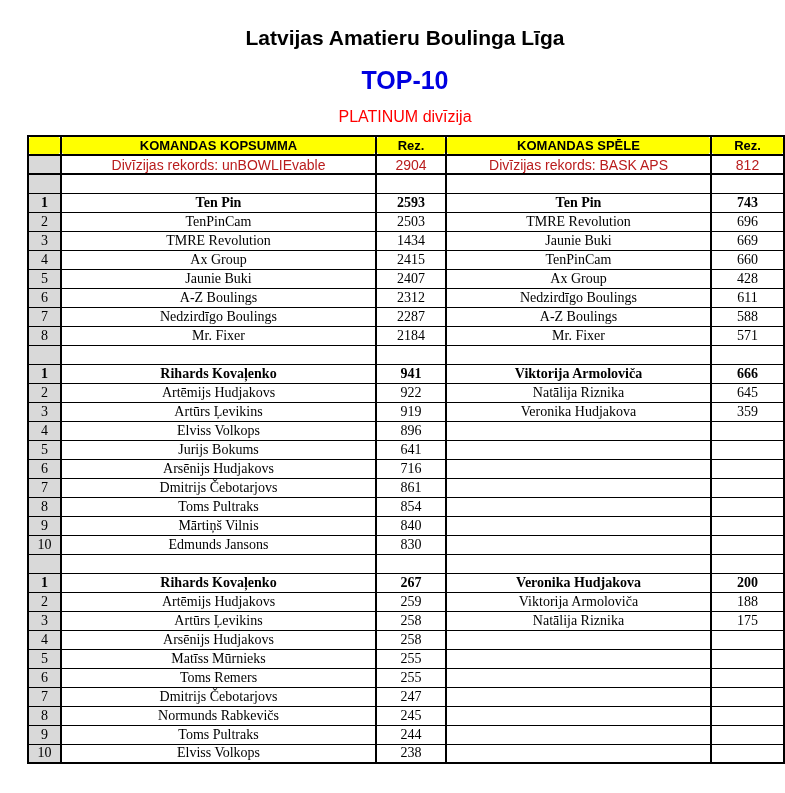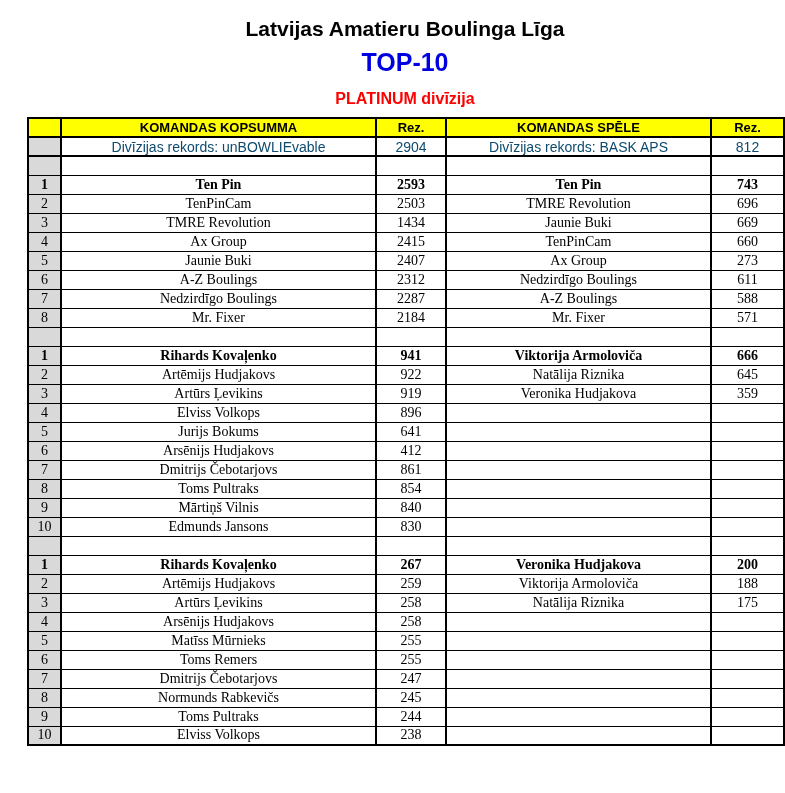--- a/index.html
+++ b/index.html
@@ -10,38 +10,38 @@
     height: 793px;
     overflow: hidden;
   }
   .heading-block {
     width: 756px;
     margin-left: 27px;
     text-align: center;
     font-family: "Liberation Sans", sans-serif;
   }
   .page-title {
-    margin: 0;
+    margin: 9px;
     padding-top: 17px;
     font-size: 21px;
     font-weight: bold;
     color: #000000;
   }
   .page-subtitle {
     margin: 0;
     padding-top: 7px;
     font-size: 25px;
     font-weight: bold;
     text-align: center;
   }
   .division-title {
     margin: 0;
     padding-top: 13px;
     font-size: 16px;
-    font-weight: bold;
+    font-weight: normal;
   }
   table.standings {
     margin-left: 27px;
     margin-top: 9px;
     border-collapse: collapse;
     table-layout: fixed;
     width: 756px;
     border: 2px solid #000000;
   }
   col.c-num  { width: 33px; }
@@ -65,25 +65,26 @@
     color: #000000;
   }
   td.num-cell { background: #d9d9d9; }
   tr.section-header td {
     background: #ffff00;
     font-family: "Liberation Sans", sans-serif;
     font-size: 13px;
     font-weight: bold;
     border-top: 2px solid #000000;
     border-bottom: 2px solid #000000;
+    border-radius: 6px;
   }
   tr.record-row td {
     font-family: "Liberation Sans", sans-serif;
     font-size: 14px;
-    color: #0c4a6e;
+    color: #b91c1c;
     border-bottom: 2px solid #000000;
   }
   tr.record-row td.num-cell { color: #000000; }
   tr.bold-row td { font-weight: bold; }
 </style>
 </head>
 <body>
 
 <div class="heading-block">
   <div class="page-title">Latvijas Amatieru Boulinga Līga</div>
@@ -147,21 +148,21 @@
         <td>Ax Group</td>
         <td>2415</td>
         <td>TenPinCam</td>
         <td>660</td>
       </tr>
       <tr class="data-row">
         <td class="num-cell">5</td>
         <td>Jaunie Buki</td>
         <td>2407</td>
         <td>Ax Group</td>
-        <td>273</td>
+        <td>428</td>
       </tr>
       <tr class="data-row">
         <td class="num-cell">6</td>
         <td>A-Z Boulings</td>
         <td>2312</td>
         <td>Nedzirdīgo Boulings</td>
         <td>611</td>
       </tr>
       <tr class="data-row">
         <td class="num-cell">7</td>
@@ -215,21 +216,21 @@
       <tr class="data-row">
         <td class="num-cell">5</td>
         <td>Jurijs Bokums</td>
         <td>641</td>
         <td></td>
         <td></td>
       </tr>
       <tr class="data-row">
         <td class="num-cell">6</td>
         <td>Arsēnijs Hudjakovs</td>
-        <td>412</td>
+        <td>716</td>
         <td></td>
         <td></td>
       </tr>
       <tr class="data-row">
         <td class="num-cell">7</td>
         <td>Dmitrijs Čebotarjovs</td>
         <td>861</td>
         <td></td>
         <td></td>
       </tr>

